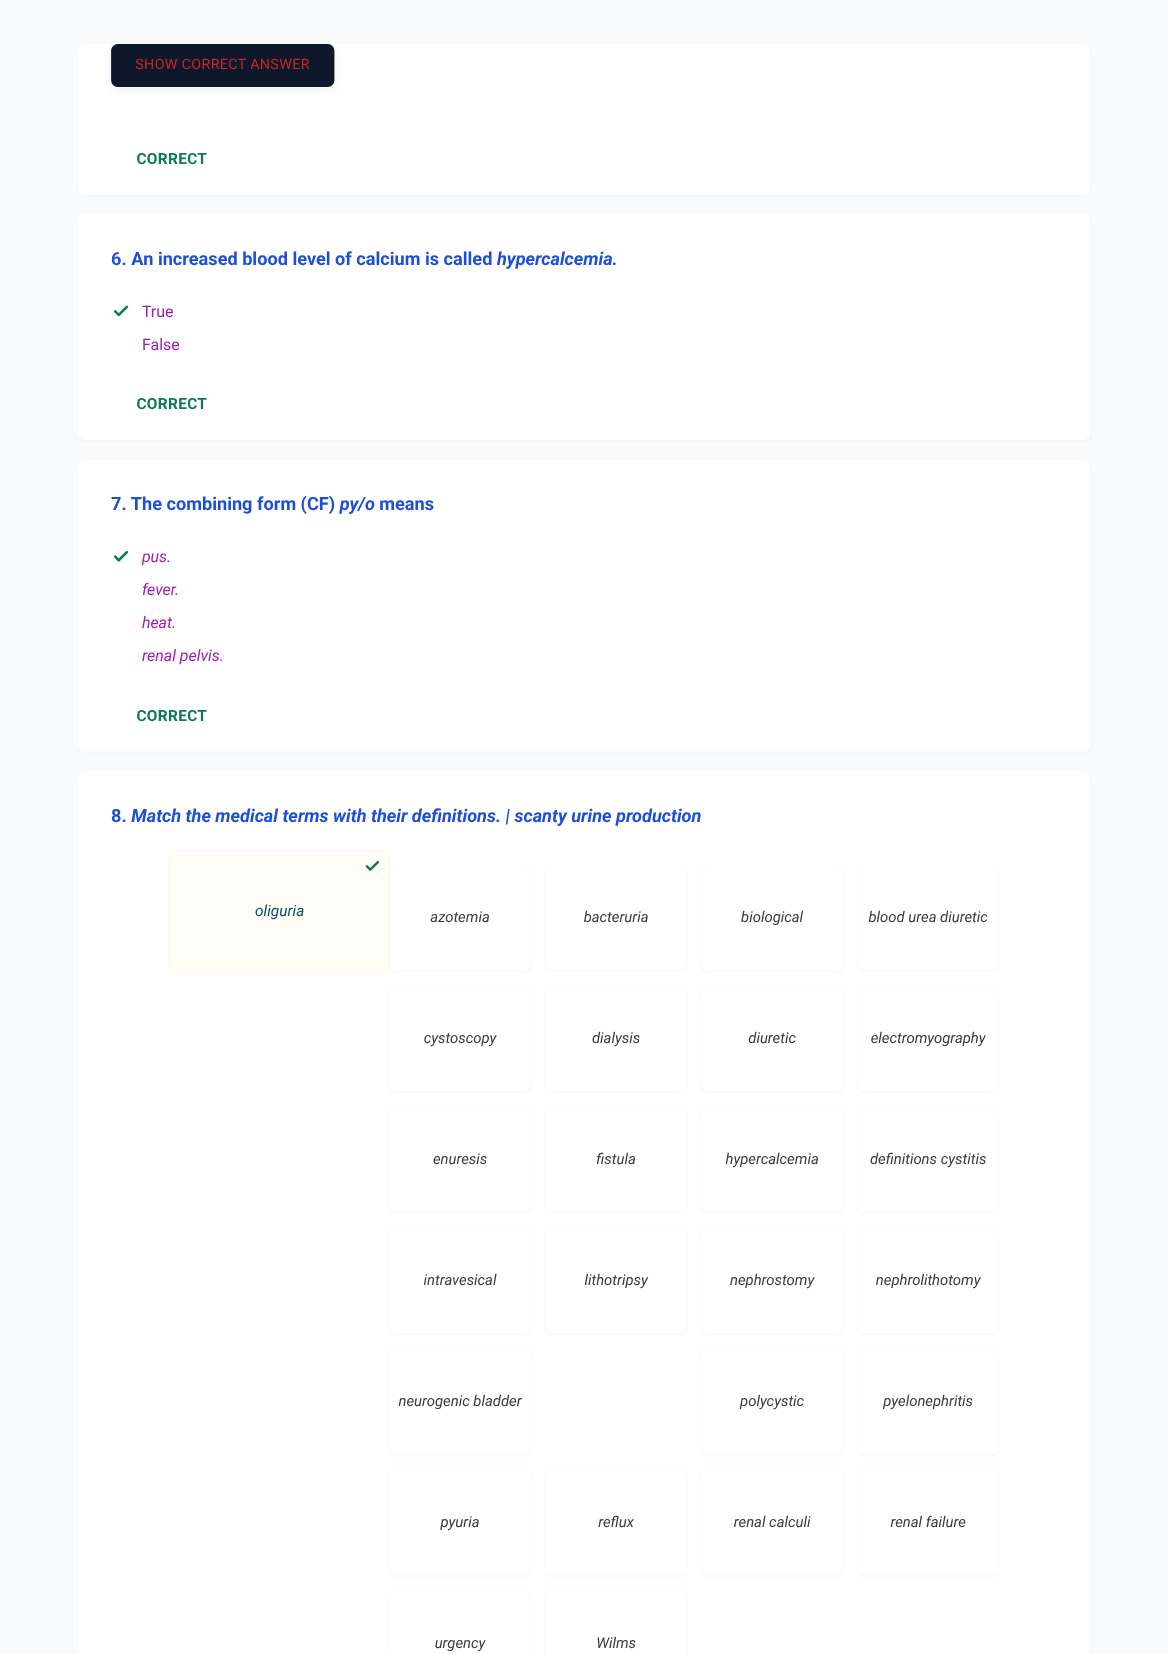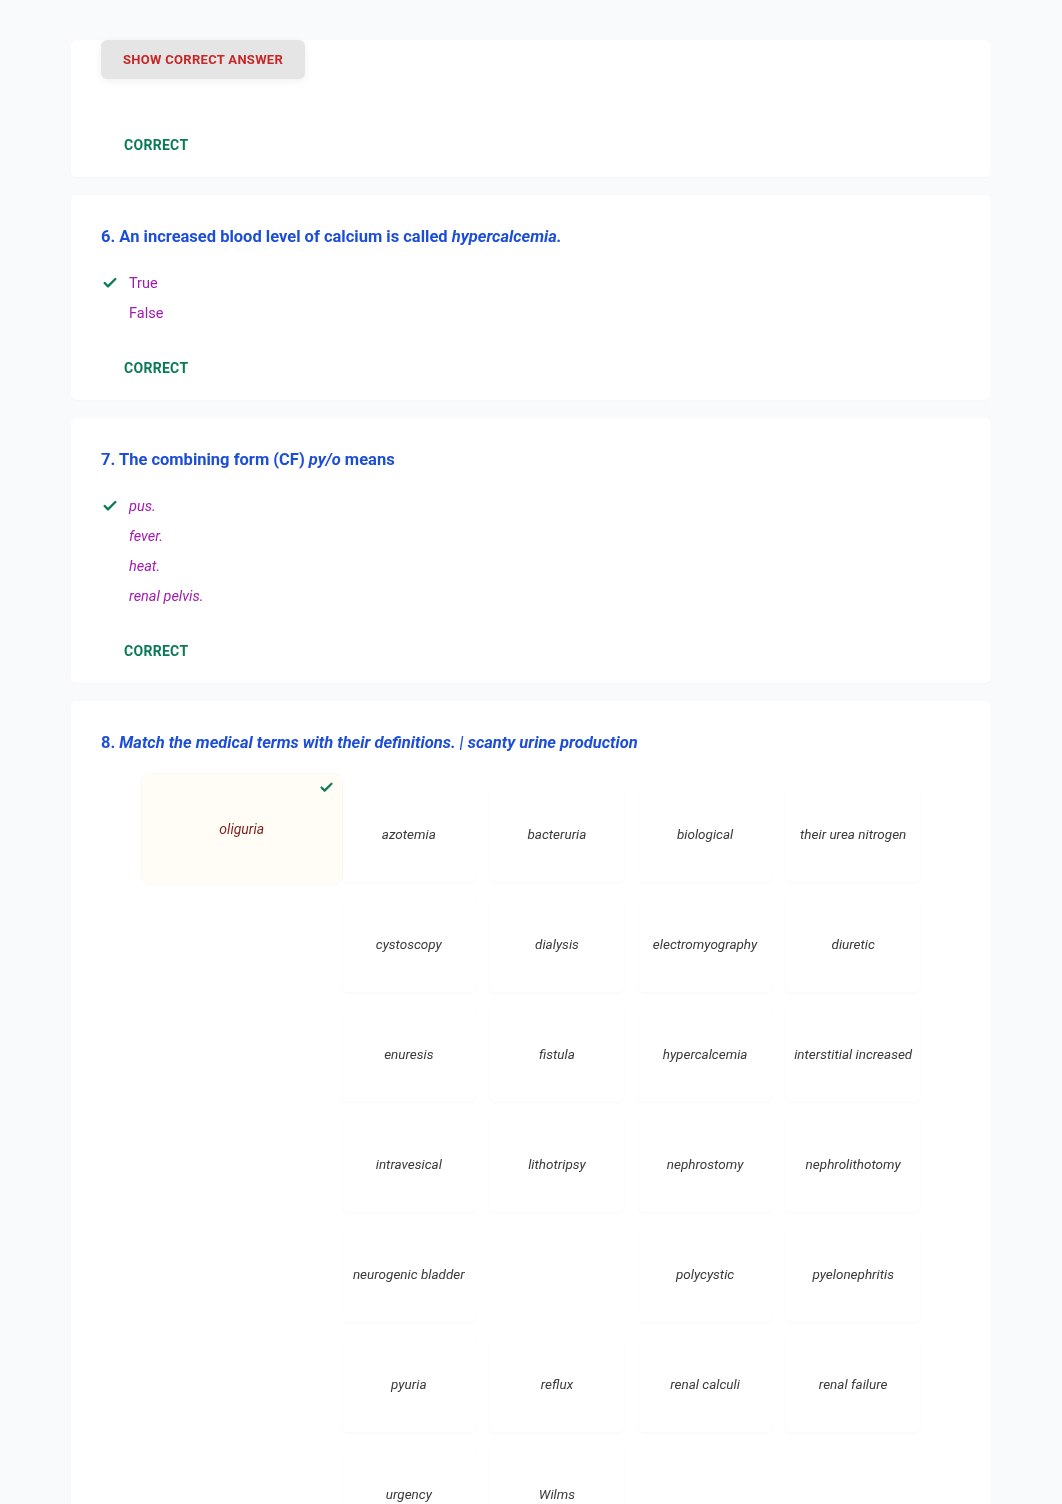--- a/index.html
+++ b/index.html
@@ -22,24 +22,24 @@
       border-radius: 6px;
       padding: 30px 30px 24px 30px;
       margin-bottom: 18px;
       box-shadow: 0 1px 2px rgba(0,0,0,0.02);
     }
     .card-first {
       padding-top: 0;
     }
     .show-btn {
       display: inline-block;
-      background: #e5e5e5;
+      background: #0f172a;
       color: #c62828;
       font-size: 13px;
-      font-weight: 700;
+      font-weight: 400;
       letter-spacing: 0.3px;
       padding: 12px 22px;
       border-radius: 6px;
       margin-bottom: 26px;
       box-shadow: 0 2px 8px rgba(0,0,0,0.06);
       cursor: pointer;
     }
     .correct-label {
       color: #0b7a57;
       font-size: 14px;
@@ -112,21 +112,21 @@
       right: 8px;
       color: #0b7a57;
     }
     .drop-slot-check svg {
       width: 15px;
       height: 15px;
     }
     .drop-slot-text {
       font-style: italic;
       font-size: 14px;
-      color: #7f1d1d;
+      color: #0c4a6e;
     }
     .terms-grid {
       display: grid;
       grid-template-columns: repeat(4, 1fr);
       gap: 14px 14px;
       margin-top: 12px;
     }
     .term-card {
       background: #ffffff;
       border-radius: 6px;
@@ -222,29 +222,29 @@
             </svg>
         </span>
         <span class="drop-slot-text">oliguria</span>
       </div>
 
     <div class="terms-wrapper">
       <div class="terms-grid" id="terms-grid">
             <div class="term-card">azotemia</div>
             <div class="term-card">bacteruria</div>
             <div class="term-card">biological</div>
-            <div class="term-card">their urea nitrogen</div>
+            <div class="term-card">blood urea diuretic</div>
             <div class="term-card">cystoscopy</div>
             <div class="term-card">dialysis</div>
+            <div class="term-card">diuretic</div>
             <div class="term-card">electromyography</div>
-            <div class="term-card">diuretic</div>
             <div class="term-card">enuresis</div>
             <div class="term-card">fistula</div>
             <div class="term-card">hypercalcemia</div>
-            <div class="term-card">interstitial increased</div>
+            <div class="term-card">definitions cystitis</div>
             <div class="term-card">intravesical</div>
             <div class="term-card">lithotripsy</div>
             <div class="term-card">nephrostomy</div>
             <div class="term-card">nephrolithotomy</div>
             <div class="term-card">neurogenic bladder</div>
             <div class="term-card empty"></div>
             <div class="term-card">polycystic</div>
             <div class="term-card">pyelonephritis</div>
             <div class="term-card">pyuria</div>
             <div class="term-card">reflux</div>

